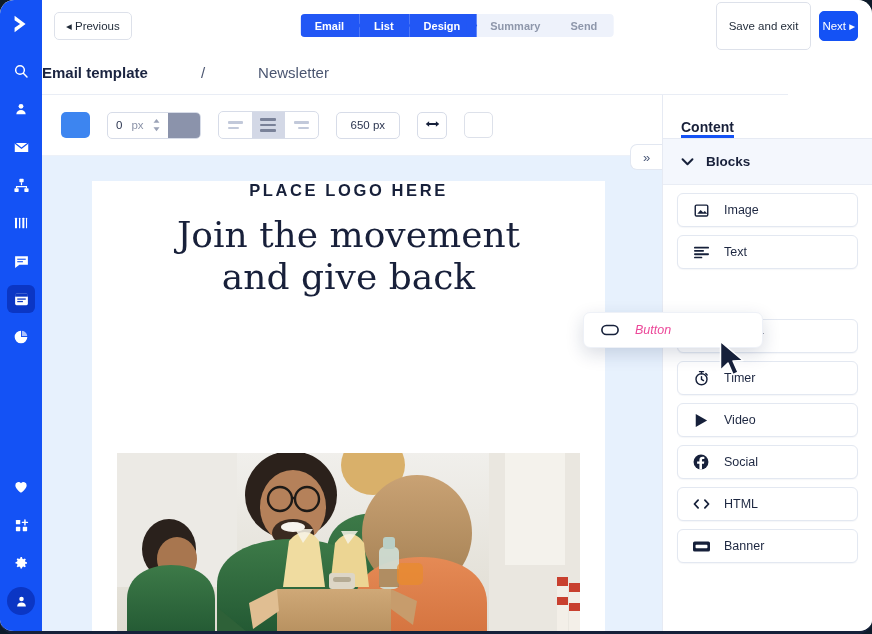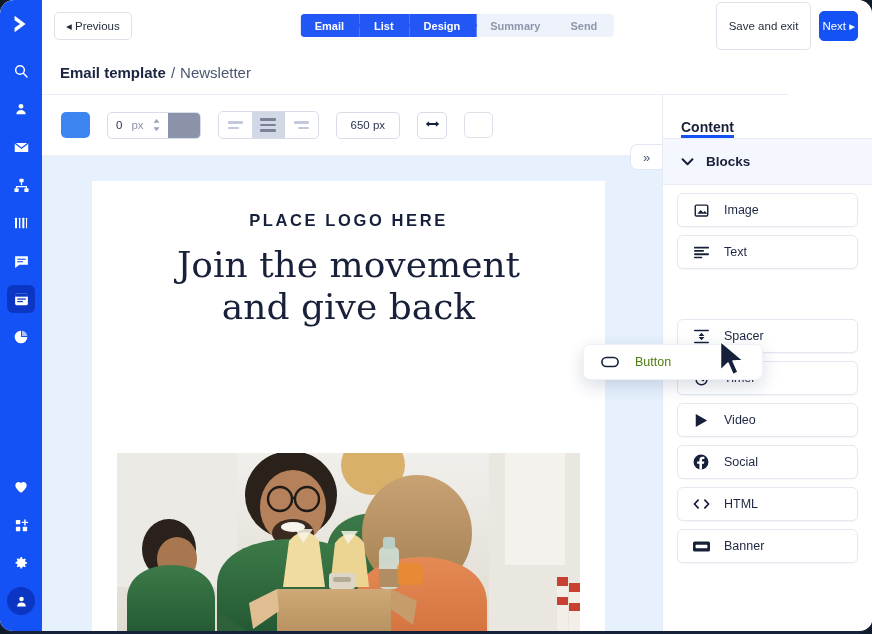--- a/index.html
+++ b/index.html
@@ -104,22 +104,22 @@
   .step.on:after { background: #2257f5; }
   .step.off:after { background: transparent; }
 
   
   .titlebar {
     position: absolute; left: 42px; top: 51px;
     width: 746px; height: 44px;
     background: #fff;
     border-bottom: 1px solid #e9edf5;
     display: flex; align-items: center;
-    padding-left: 18px;
     z-index: 25;
+    gap: 48px;
   }
   .title-b { font-size: 15px; font-weight: bold; color: #1b2440; }
   .title-n { font-size: 15px; font-weight: normal; color: #4a5570; margin-left: 5px; }
 
   
   .toolbar {
     position: absolute; left: 42px; top: 95px;
     width: 620px; height: 61px;
     background: #fff;
     display: flex; align-items: center;
@@ -181,21 +181,20 @@
     overflow: hidden;
     z-index: 10;
   }
   .email {
     position: absolute; left: 50px; top: 25px;
     width: 513px; bottom: 0;
     background: #ffffff;
   }
   .logo-txt {
     text-align: center;
-    margin-top: 30px;
     font-size: 16.5px; font-weight: bold;
     letter-spacing: 2.6px;
     color: #17203a;
   }
   .headline {
     text-align: center;
     font-family: "DejaVu Serif", serif;
     font-size: 36px; line-height: 1.18;
     color: #18203a;
     margin-top: 14px;
@@ -280,29 +279,30 @@
     cursor: grab;
     box-shadow: 0 1px 1px rgba(20,40,90,.04);
   }
   .block-ico {
     width: 18px; display: flex; align-items: center; justify-content: center;
     color: #18203a;
   }
 
   
   .drag-ghost {
-    position: absolute; left: 583px; top: 344px;
+    position: absolute; left: 583px; top: 312px;
     width: 180px; height: 36px;
     background: #fff; border-radius: 7px;
     border: 1px solid #eef1f7;
     box-shadow: 0 6px 18px rgba(18,35,80,.16);
     display: flex; align-items: center; gap: 16px;
     padding: 0 17px;
-    font-size: 12.5px; color: #4d7c0f;
+    font-size: 12.5px; color: #ec4899;
     z-index: 60;
+    font-style: italic;
   }
   .cursor {
     position: absolute; left: 718px; top: 340px;
     z-index: 70; pointer-events: none;
   }
 </style>
 </head>
 <body>
 
 <div class="app">

